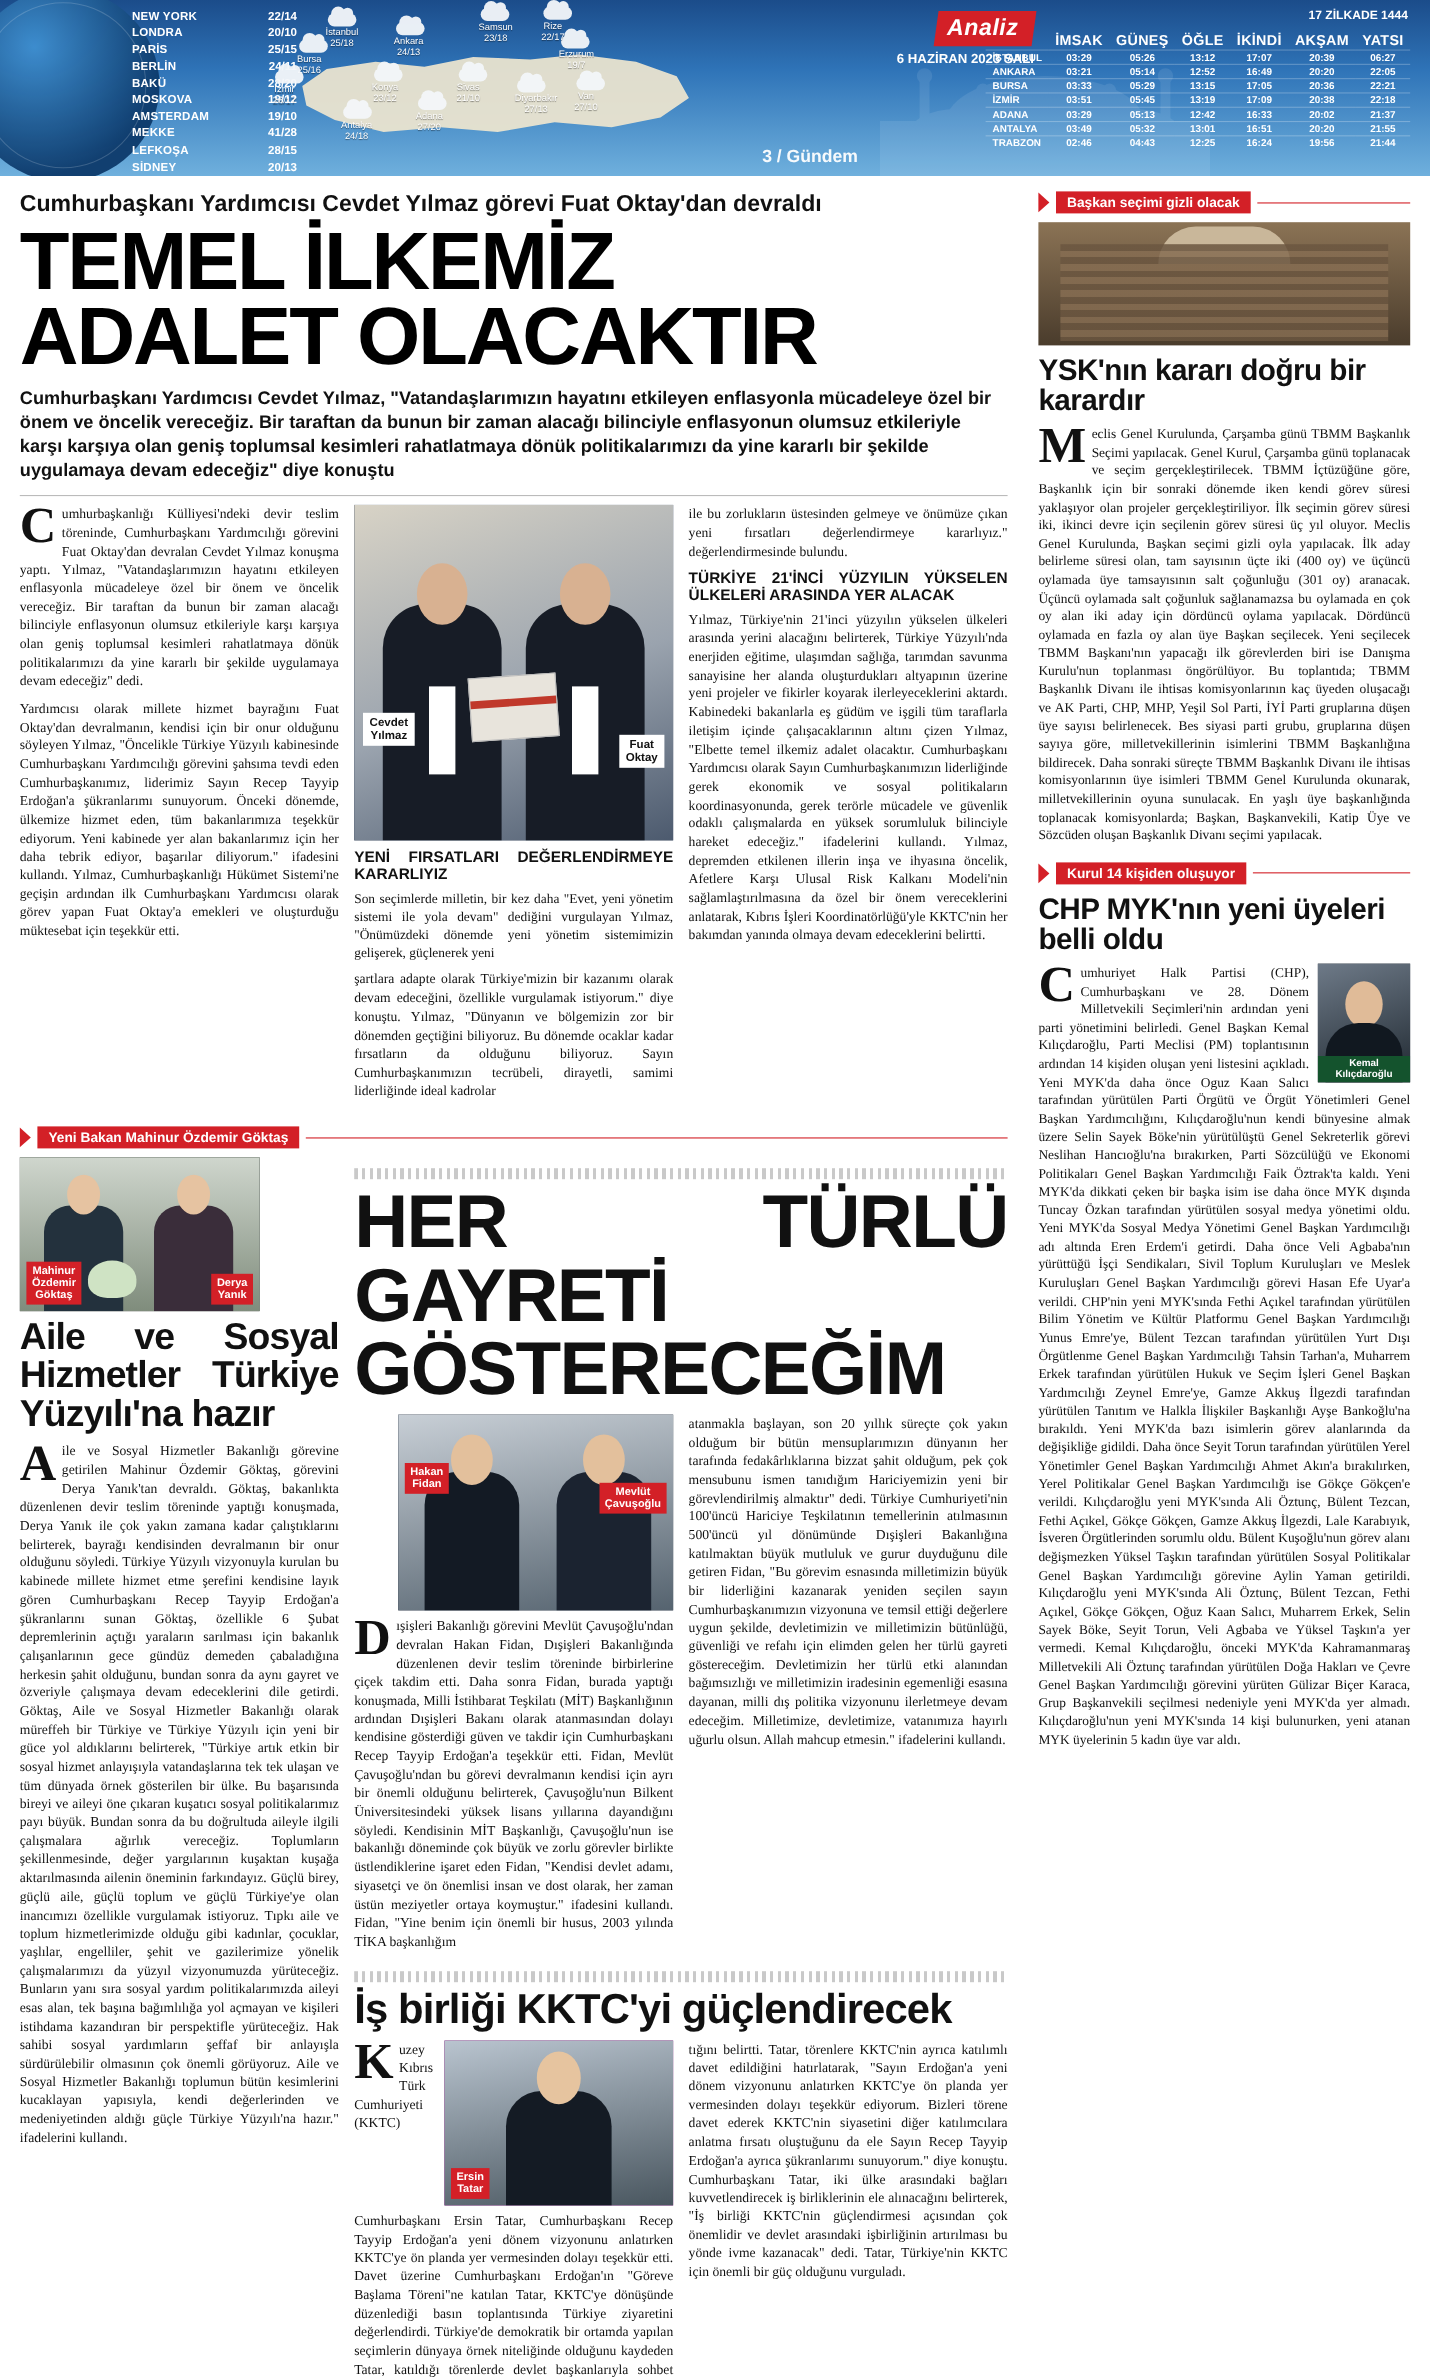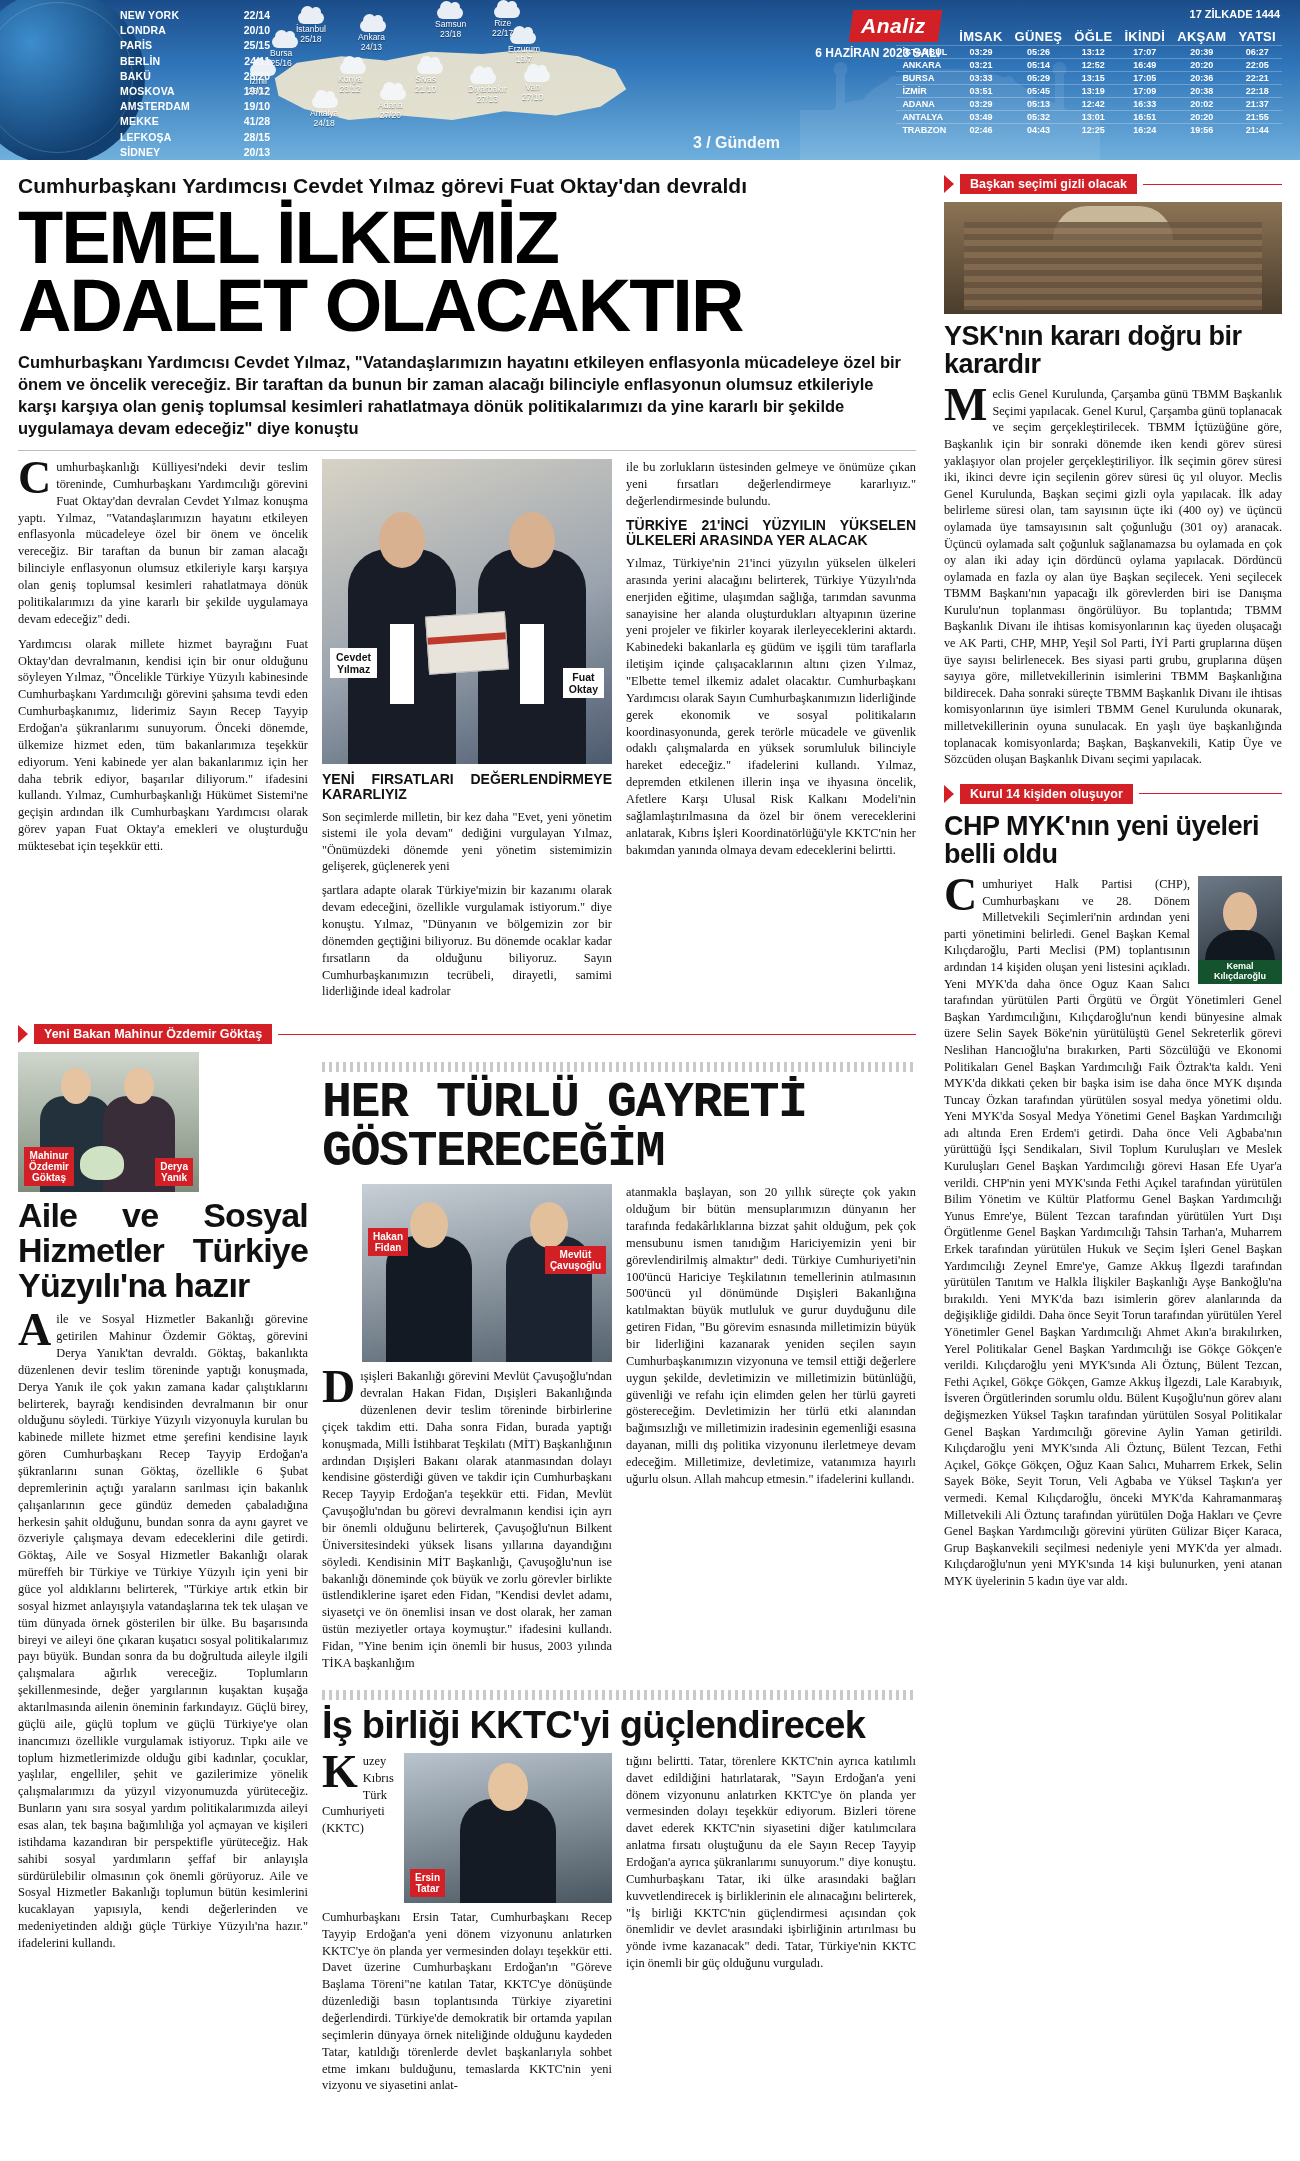--- a/index.html
+++ b/index.html
@@ -193,38 +193,38 @@
     margin:0 0 4px 8px; background:#2c3640; overflow:hidden;
   }
   .portrait .bg{position:absolute;inset:0;background:linear-gradient(160deg,#6e7a88,#1f2830);}
   .portrait .h{position:absolute;left:50%;top:16px;transform:translateX(-50%);width:34px;height:42px;border-radius:50%;background:#e0bb98;}
   .portrait .b{position:absolute;left:50%;bottom:0;transform:translateX(-50%);width:70px;height:54px;border-radius:30px 30px 0 0;background:#111820;}
   .pcap{
     position:absolute; left:0; right:0; bottom:0; background:#14532d; color:#fff;
     font-family:"Liberation Sans",sans-serif; font-size:9px; font-weight:bold;
     text-align:center; padding:2px 1px; line-height:1.1;
   }
-  .mphoto { position:relative; width:181px; height:140px; background:#2d3b2f; overflow:hidden;}
+  .mphoto { position:relative; width:218px; height:140px; background:#2d3b2f; overflow:hidden;}
   .mphoto .wall{position:absolute;inset:0;background:linear-gradient(180deg,#cfd6cd,#7f8c7c);}
   .mphoto .p1{position:absolute;left:22px;bottom:0;width:72px;height:96px;background:#23313d;border-radius:24px 24px 0 0;}
   .mphoto .p2{position:absolute;right:24px;bottom:0;width:72px;height:96px;background:#3a2d3a;border-radius:24px 24px 0 0;}
   .mphoto .hd{position:absolute;width:30px;height:36px;border-radius:50%;background:#e6c3a1;}
   .mphoto .hd.a{left:43px;bottom:88px;}
   .mphoto .hd.b{right:45px;bottom:88px;}
   .mphoto .flowers{position:absolute;left:62px;bottom:12px;width:44px;height:34px;background:#cfe3c4;border-radius:50% 50% 40% 40%;}
   .mcap{
     position:absolute; background:#d32027; color:#fff; font-family:"Liberation Sans",sans-serif;
     font-size:10px; font-weight:bold; padding:3px 5px; line-height:1.1; text-align:center;
   }
   .mcap.one{left:6px; bottom:6px;}
   .mcap.two{right:6px; bottom:6px;}
 
   .bighead2 {
-    font-family:Liberation Mono, monospace; font-weight:bold;
-    font-size:50px; line-height:.98; letter-spacing:-1.5px; margin-bottom:8px;
+    font-family:Liberation Sans, sans-serif; font-weight:bold;
+    font-size:68px; line-height:.98; letter-spacing:-1.5px; margin-bottom:8px;
   }
   .bighead3 {
     font-family:"Liberation Sans",sans-serif; font-weight:bold;
     font-size:34px; line-height:1.03; letter-spacing:-.8px; margin:6px 0 8px;
   }
 
   .photo2{position:relative;width:260px;height:180px;background:#1d2a3a;overflow:hidden;}
   .photo2 .bgd{position:absolute;inset:0;background:linear-gradient(170deg,#c8cfd6,#55636f);}
   .photo2 .sA{position:absolute;left:24px;bottom:0;width:86px;height:126px;background:#131a24;border-radius:30px 30px 0 0;}
   .photo2 .sB{position:absolute;right:20px;bottom:0;width:86px;height:126px;background:#1b2330;border-radius:30px 30px 0 0;}

